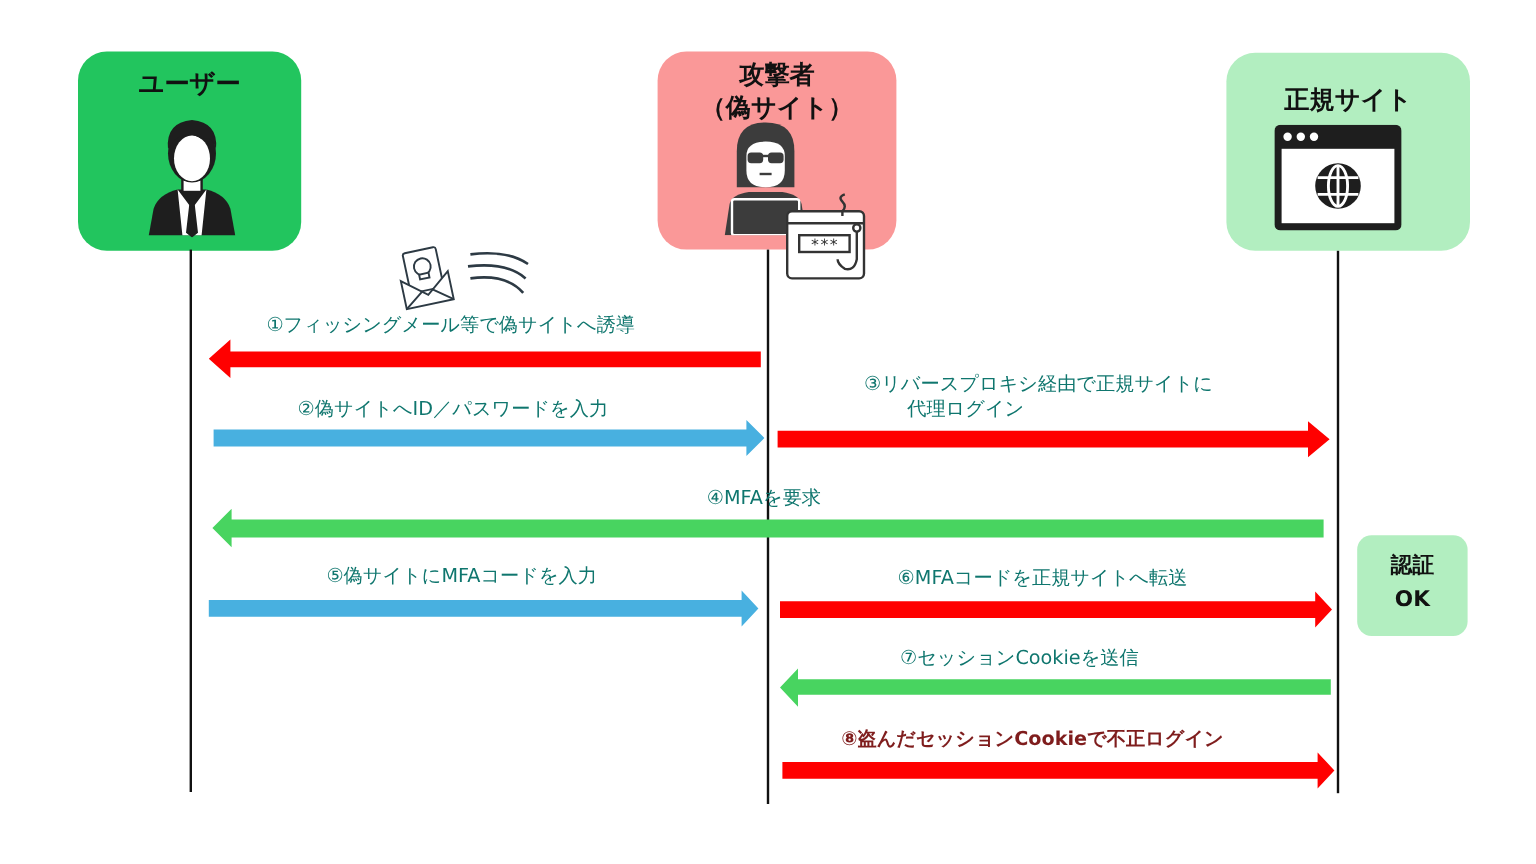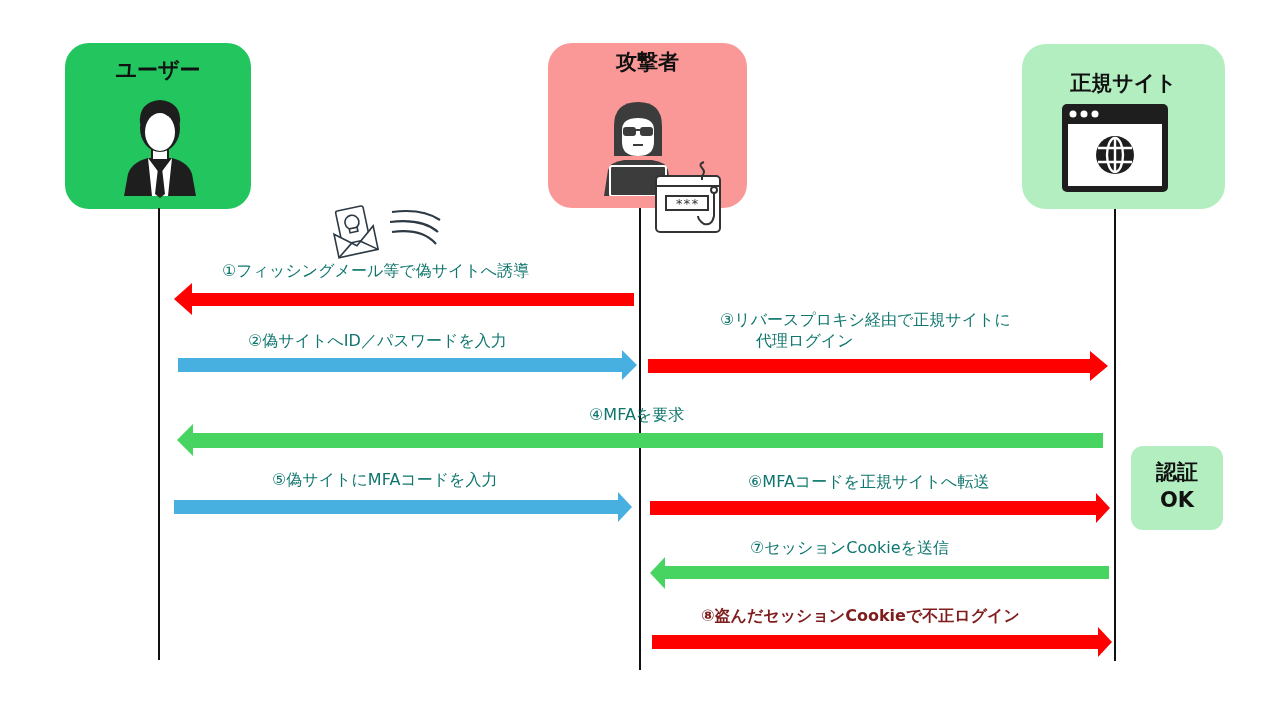--- a/index.html
+++ b/index.html
@@ -6,31 +6,32 @@
   body { width: 1280px; height: 720px; position: relative; overflow: hidden;
          font-family: "DejaVu Sans", "Liberation Sans", sans-serif; color: #000; }
   .actor { position: absolute; border-radius: 24px; }
   .actor-title { position: absolute; left: 0; right: 0; text-align: center; font-weight: bold;
                  font-size: 21px; line-height: 27px; color: #111; }
   .lifeline { position: absolute; width: 2px; background: #111; }
   .label { position: absolute; font-size: 16px; line-height: 20px; color: #0f766e; white-space: nowrap; }
   .label.red { color: #7f1d1d; font-weight: bold; }
   svg.arrow { position: absolute; overflow: visible; }
   .badge { position: absolute; border-radius: 12px; background: #b2eec0; text-align: center;
-           font-weight: bold; font-size: 21px; line-height: 28px; color: #111; }
+           font-weight: bold; font-size: 18px; line-height: 28px; color: #111; }
   svg.icon { position: absolute; }
 </style>
 </head>
 <body>
 
 <div class="actor" style="left:65px;top:43px;width:186px;height:166px;background:#22c55e;">
   <div class="actor-title" style="top:14px;">ユーザー</div>
 </div>
 <div class="actor" style="left:548px;top:43px;width:185px;height:165px;background:#fa9898;padding-left:14px;">
   <div class="actor-title" style="top:6px;">攻撃者</div>
+  <div class="actor-title" style="top:34px;">（偽サイト）</div>
 </div>
 <div class="actor" style="left:1022px;top:44px;width:203px;height:165px;background:#b2eec0;">
   <div class="actor-title" style="top:26px;">正規サイト</div>
 </div>
 
 <svg class="icon" style="left:118px;top:94px;" width="84" height="104" viewBox="0 0 84 104">
 
   <path d="M6 102 L10 80 Q14 68 30 64 L54 64 Q70 68 74 80 L78 102 Z" fill="#1e1e1e"></path>
 
   <path d="M30 64 L42 80 L54 64 L50 102 L34 102 Z" fill="#ffffff"></path>

